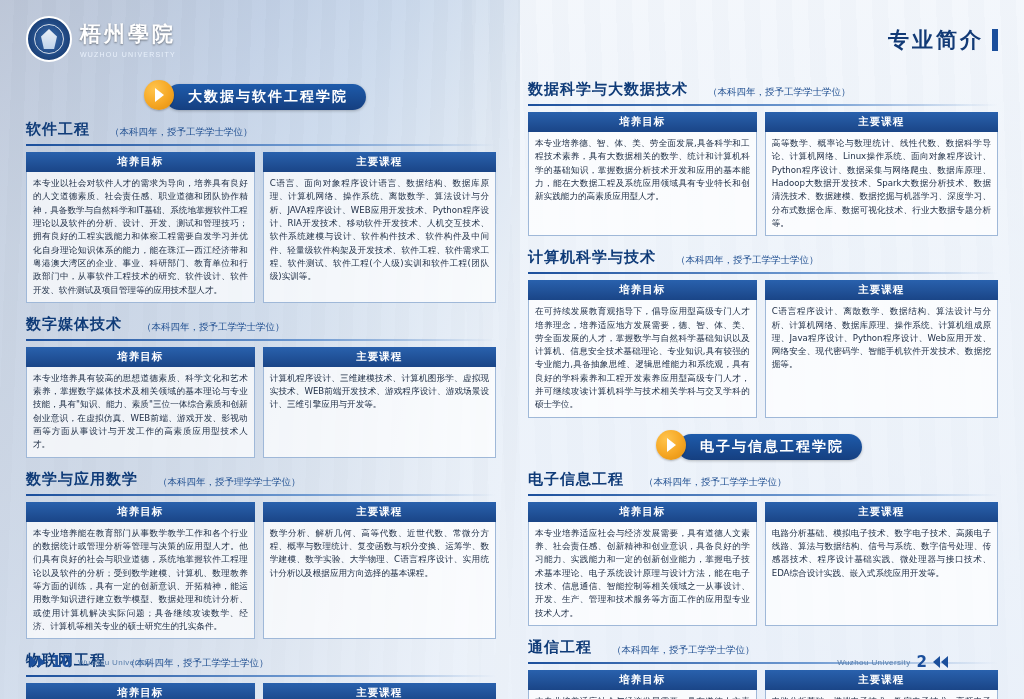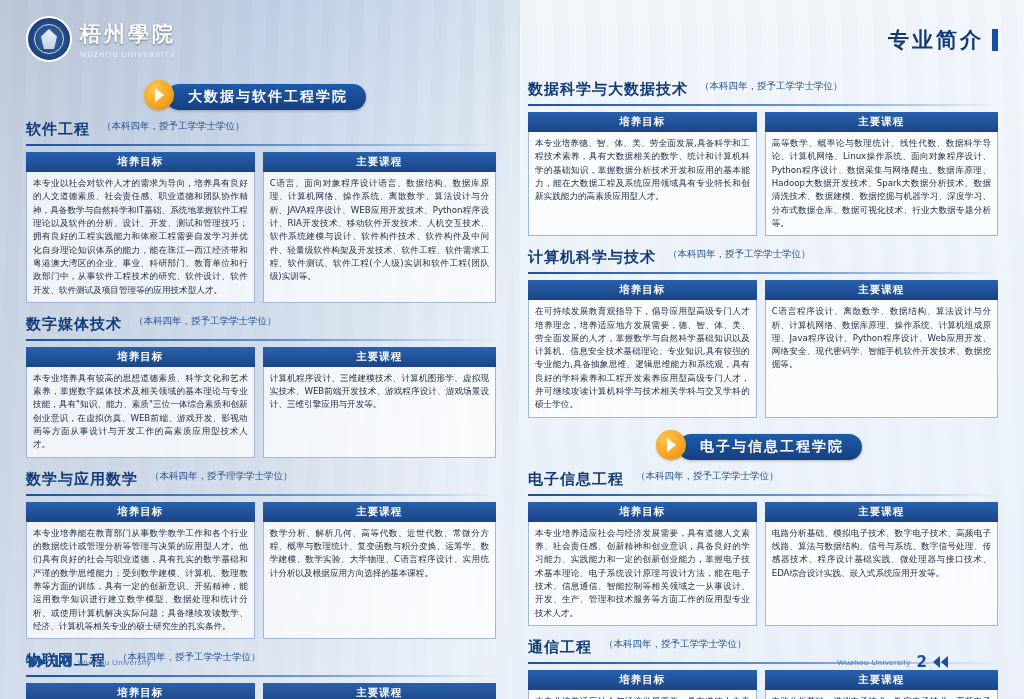--- a/index.html
+++ b/index.html
@@ -111,21 +111,21 @@
     background:linear-gradient(180deg,#1e5bab 0%,#153f80 100%);
     border-radius:13px;color:#fff;font-size:14px;font-weight:bold;letter-spacing:2px;
     display:flex;align-items:center;
     font-family:"DejaVu Sans","Liberation Sans",sans-serif;
     box-shadow:0 1px 3px rgba(0,0,0,.25);white-space:nowrap;
   }
   .college-right{margin-left:128px;}
 
   
   .major{margin-bottom:12px;}
-  .major-head{display:flex;align-items:flex-start;gap:12px;margin-bottom:5px;}
+  .major-head{display:flex;align-items:flex-end;gap:20px;margin-bottom:5px;}
   .major-name{
     font-size:15px;font-weight:bold;color:#0f3b78;letter-spacing:1px;
     font-family:"DejaVu Sans","Liberation Sans",sans-serif;
   }
   .major-meta{font-size:9.5px;color:#1b4b8e;font-family:Liberation Sans, sans-serif;}
   .major-underline{height:2px;background:linear-gradient(90deg,#1b4f9c 0%,#6f9ad1 60%,rgba(111,154,209,0) 100%);margin-bottom:6px;}
 
   .tbl{display:flex;gap:8px;}
   .tbl-col{flex:1;display:flex;flex-direction:column;}
   .tbl-col.wide{flex:1.02;}
@@ -225,21 +225,21 @@
 
   <div class="major">
     <div class="major-head">
       <div class="major-name">数学与应用数学</div>
       <div class="major-meta">（本科四年，授予理学学士学位）</div>
     </div>
     <div class="major-underline"></div>
     <div class="tbl">
       <div class="tbl-col">
         <div class="tbl-th">培养目标</div>
-        <div class="tbl-td">本专业培养能在教育部门从事数学教学工作和各个行业的数据统计或管理分析等管理与决策的应用型人才。他们具有良好的社会与职业道德，具有扎实的数学基础和严谨的数学思维能力；受到数学建模、计算机、数理教养等方面的训练，具有一定的创新意识、开拓精神，能运用数学知识进行建立数学模型、数据处理和统计分析、或使用计算机解决实际问题；具备继续攻读数学、经济、计算机等相关专业的硕士研究生的扎实条件。</div>
+        <div class="tbl-td">本专业培养能在教育部门从事数学教学工作和各个行业的数据统计或管理分析等管理与决策的应用型人才。他们具有良好的社会与职业道德，系统地掌握软件工程理论以及软件的分析；受到数学建模、计算机、数理教养等方面的训练，具有一定的创新意识、开拓精神，能运用数学知识进行建立数学模型、数据处理和统计分析、或使用计算机解决实际问题；具备继续攻读数学、经济、计算机等相关专业的硕士研究生的扎实条件。</div>
       </div>
       <div class="tbl-col wide">
         <div class="tbl-th">主要课程</div>
         <div class="tbl-td">数学分析、解析几何、高等代数、近世代数、常微分方程、概率与数理统计、复变函数与积分变换、运筹学、数学建模、数学实验、大学物理、C语言程序设计、实用统计分析以及根据应用方向选择的基本课程。</div>
       </div>
     </div>
   </div>
 
   <div class="major">
     <div class="major-head">

